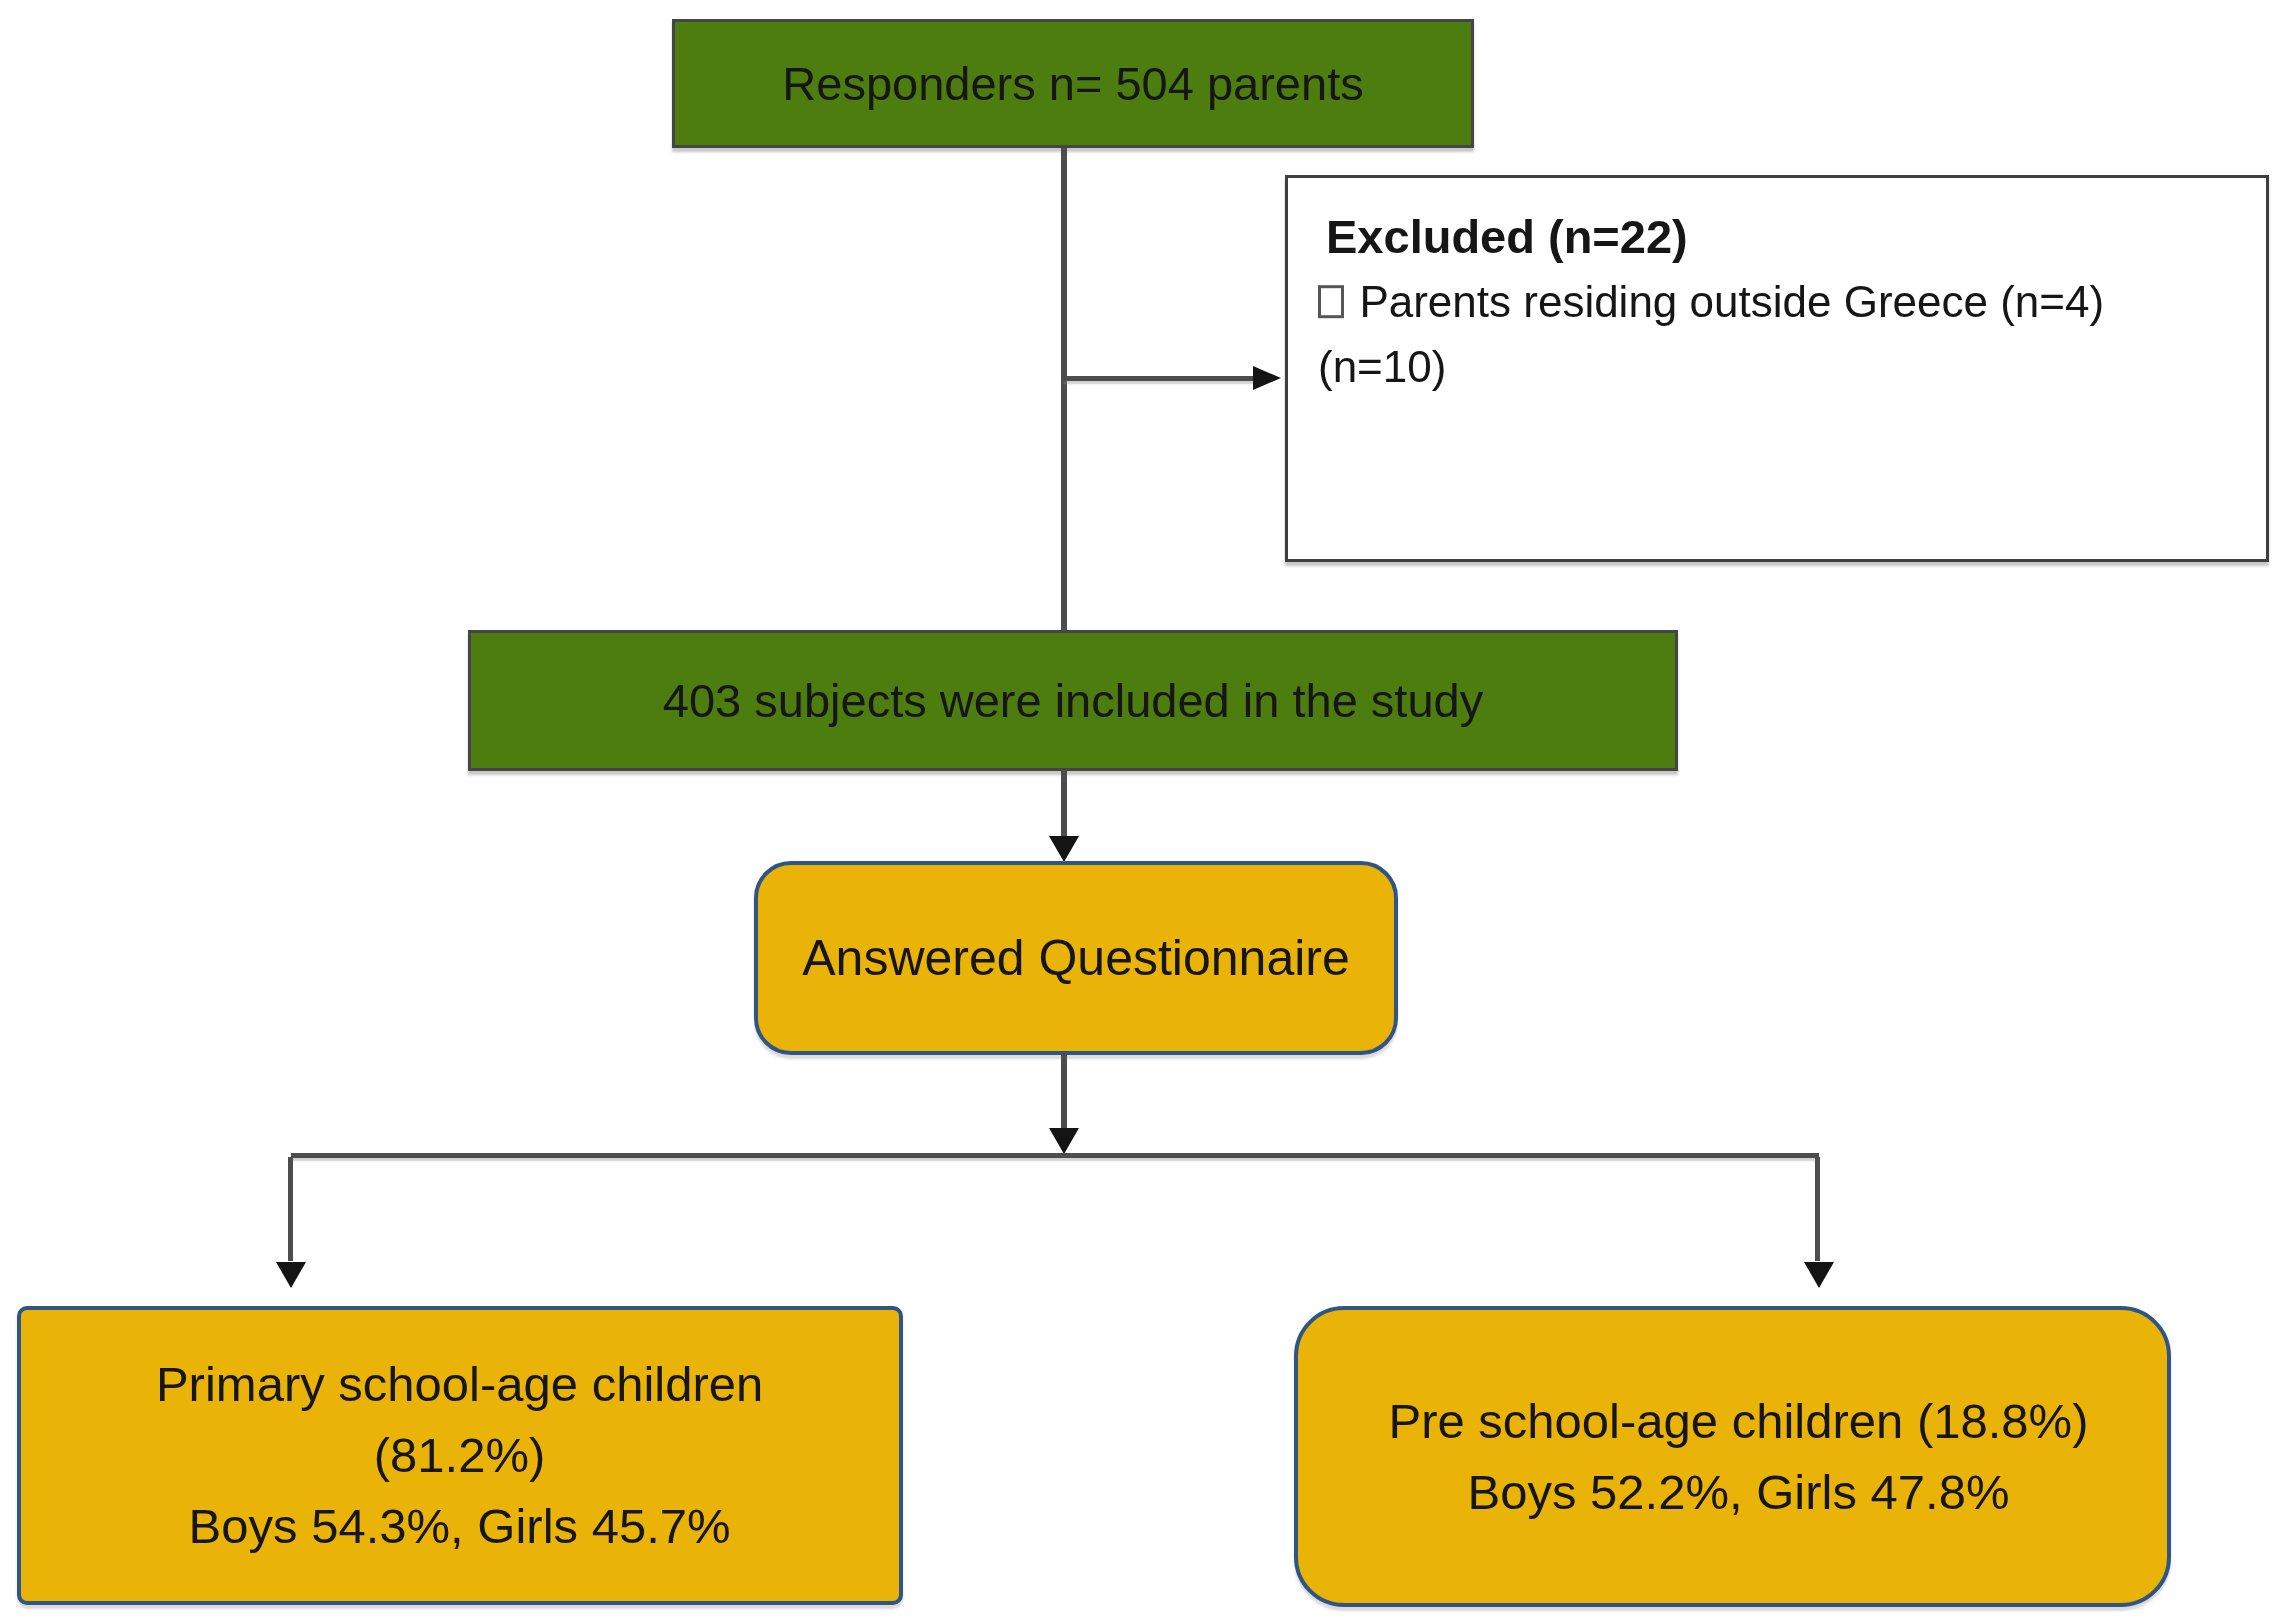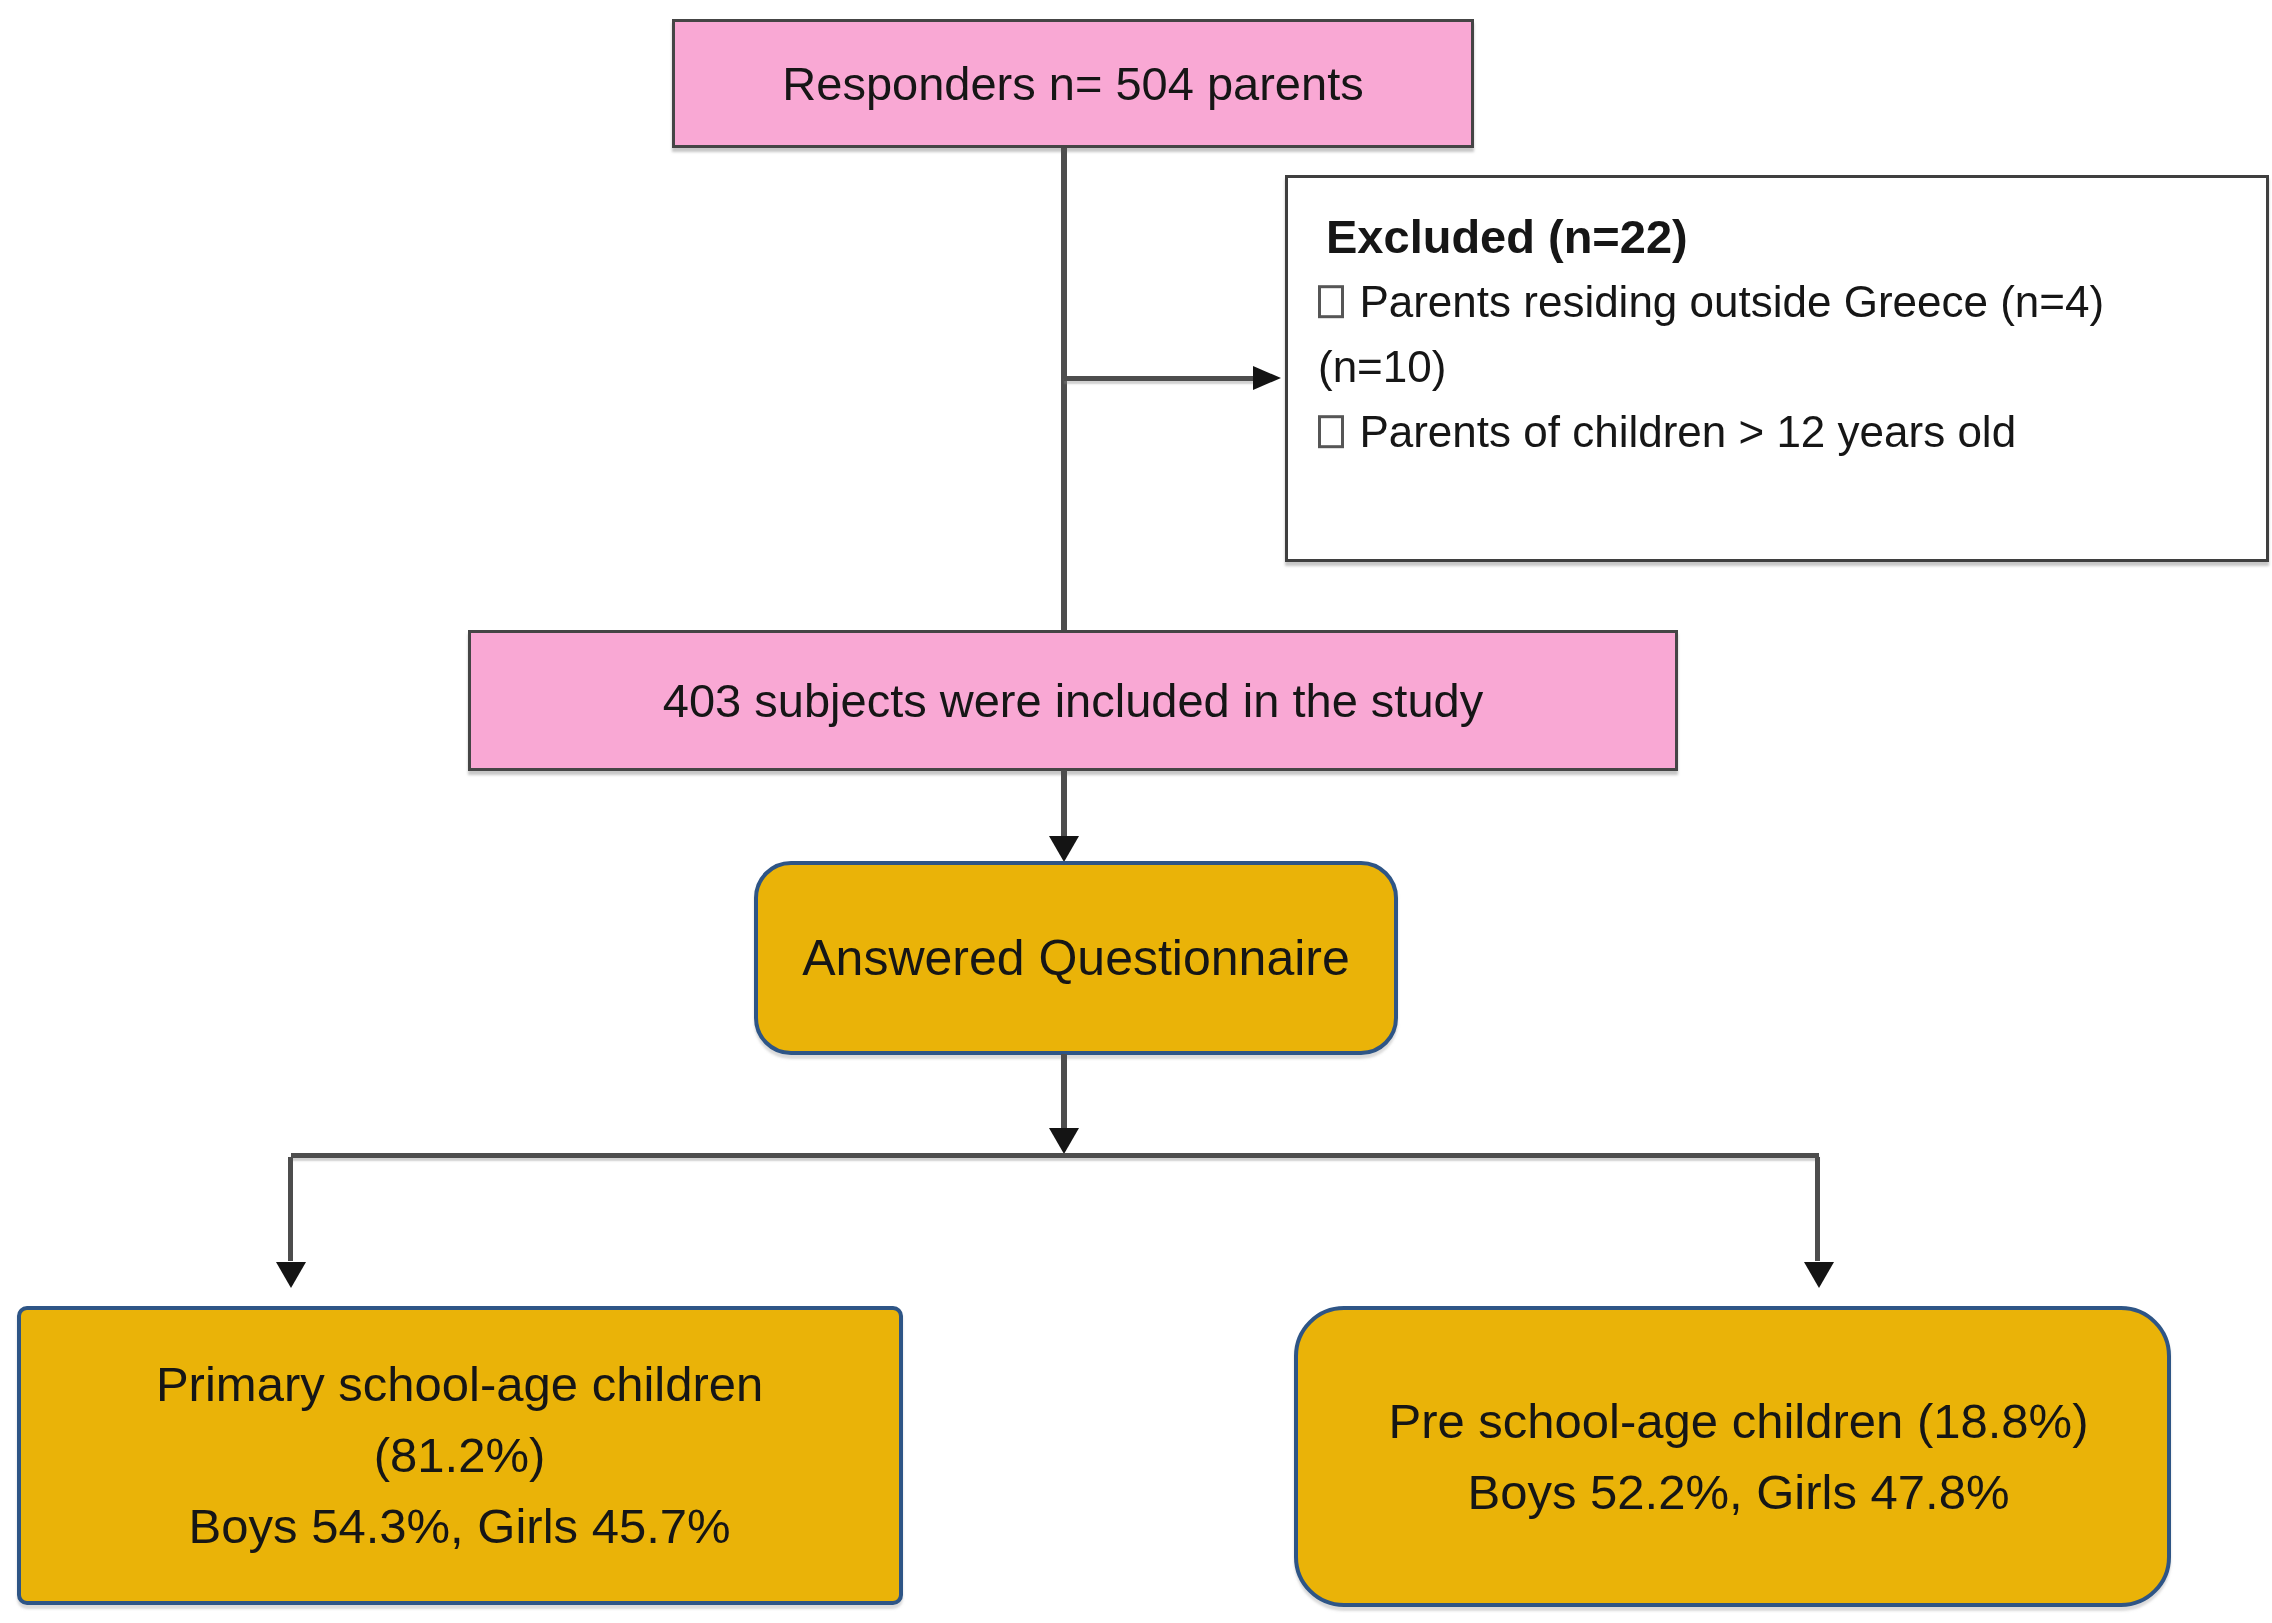--- a/index.html
+++ b/index.html
@@ -14,21 +14,21 @@
     background: #ffffff;
     overflow: hidden;
     font-family: "Liberation Sans", sans-serif;
     color: #161616;
   }
   .node {
     position: absolute;
     box-sizing: border-box;
   }
   .white-box {
-    background: #f9a8d4;
+    background: #4d7c0f;
     border: 3.6px solid #454545;
     box-shadow: 0 4.2px 2.4px rgba(130,130,130,0.45);
     display: flex;
     align-items: center;
     justify-content: center;
     text-align: center;
   }
   .blue-box {
     background: #eab308;
     border: 4.2px solid #2E5586;
@@ -131,23 +131,20 @@
   <div class="arr-right" style="left:1253px; top:366px;"></div>
 
   <div class="node excluded-box">
     <div class="excluded-line excluded-title">Excluded (n=22)</div>
     <div class="excluded-line">
       <span class="sq-bullet"></span><span>Parents residing outside Greece (n=4)</span>
     </div>
     <div class="excluded-line">
       <span>(n=10)</span>
     </div>
-    <div class="excluded-line">
-      <span class="sq-bullet"></span><span>Parents of children &gt; 12 years old</span>
-    </div>
   </div>
 
   <div class="node white-box included-box">
     <span>403 subjects were included in the study</span>
   </div>
 
   <div class="v-line" style="left:1061px; top:770px; width:6px; height:68px;"></div>
   <div class="arr-down" style="left:1049px; top:836px;"></div>
 
   <div class="node blue-box questionnaire-box">

